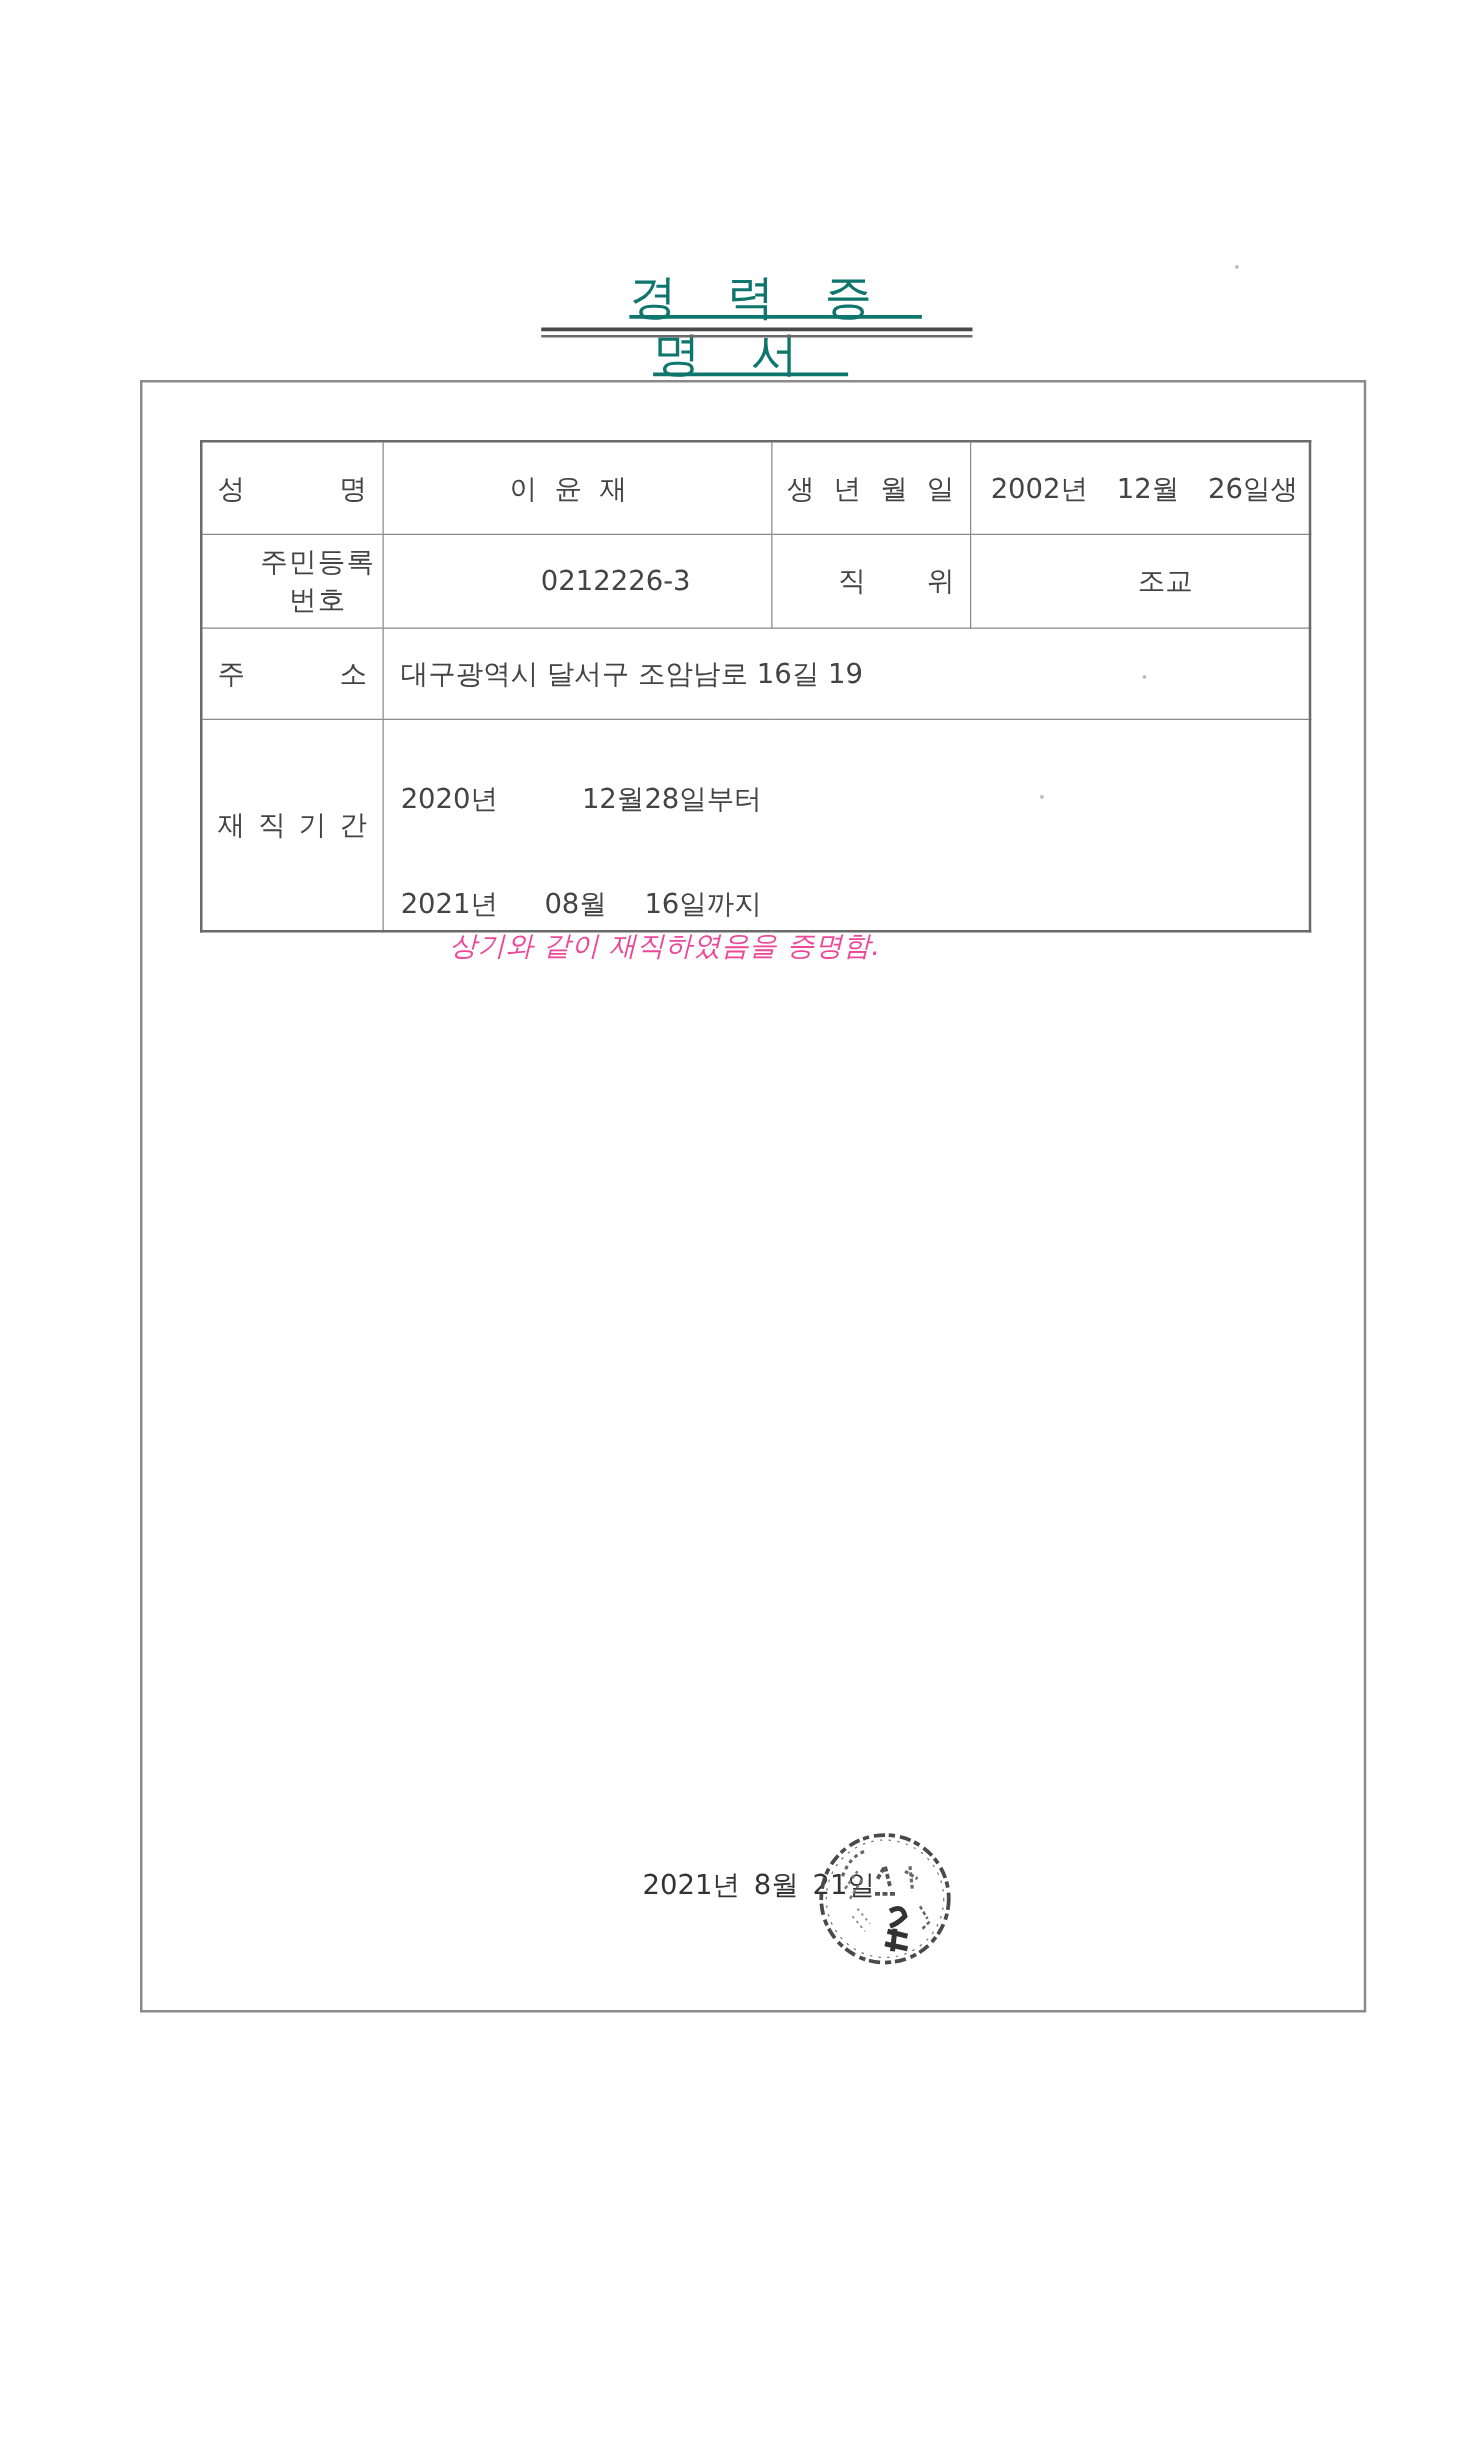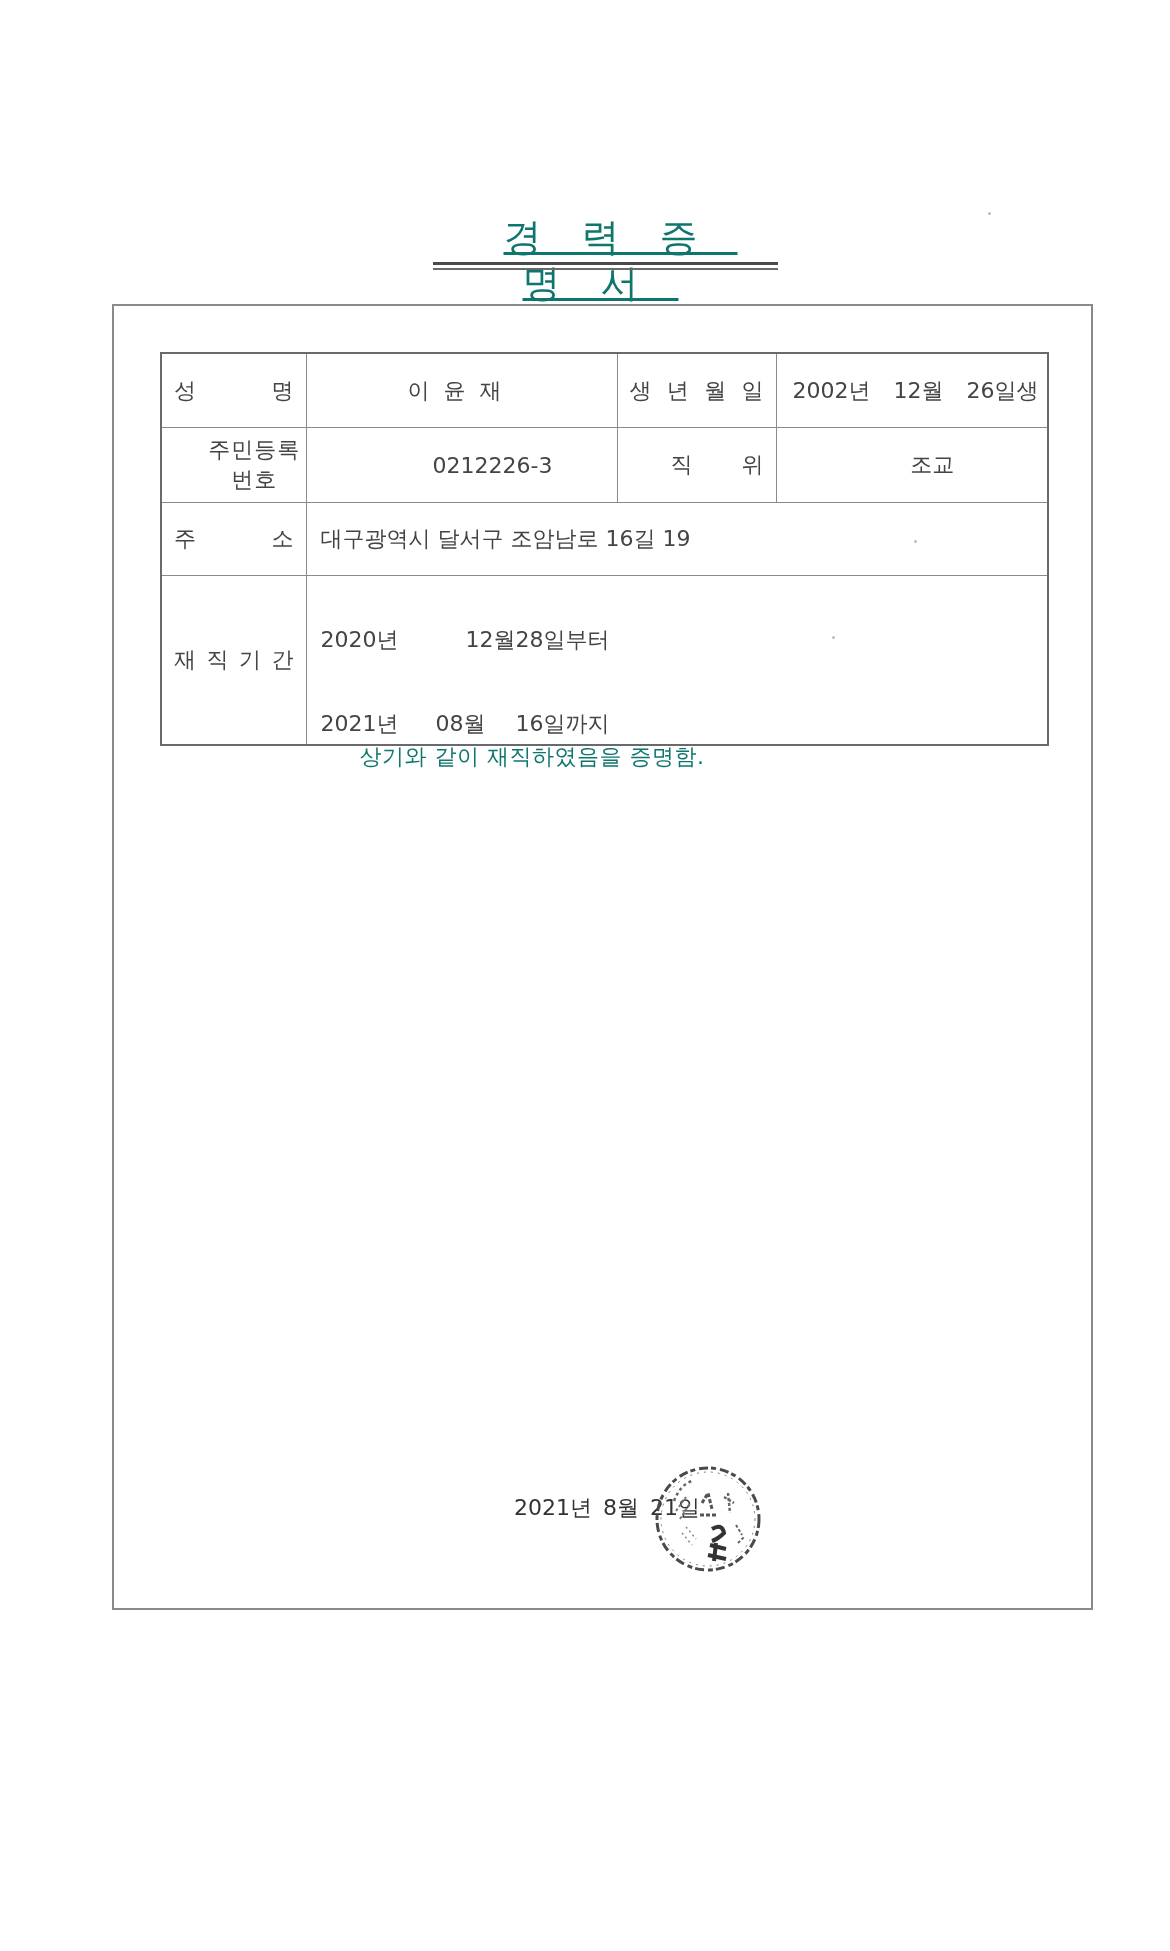--- a/index.html
+++ b/index.html
@@ -92,22 +92,23 @@
     .period-line .m2 { width: 90px; padding-left: 10px; box-sizing: border-box; }
     .pos-val { text-underline-offset: 4px; }
     .birth-val { padding-left: 16px !important; word-spacing: 16px; }
     .statement {
       position: absolute;
       left: 0;
       width: 1064px;
       top: 742px;
       text-align: center;
       font-size: 22px;
-      color: #0f766e;
+      color: #ec4899;
       letter-spacing: 0.5px;
+      font-style: italic;
     }
     .issue-date {
       position: absolute;
       left: 514px;
       top: 1493px;
       font-size: 22px;
       color: #333;
       word-spacing: 4px;
     }
     .seal {

